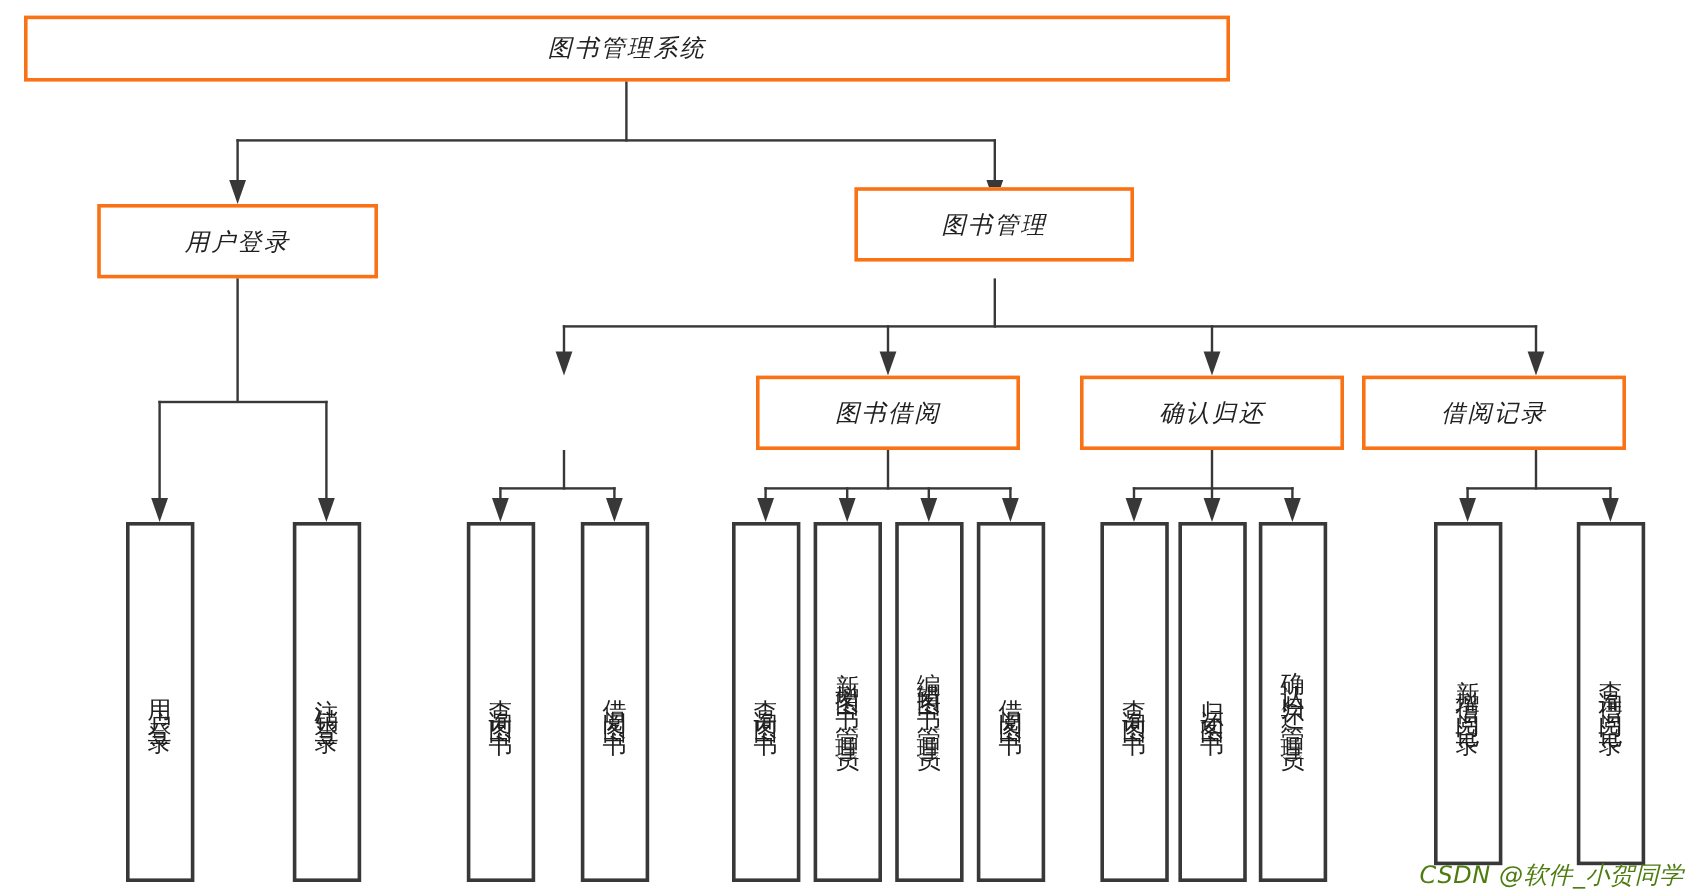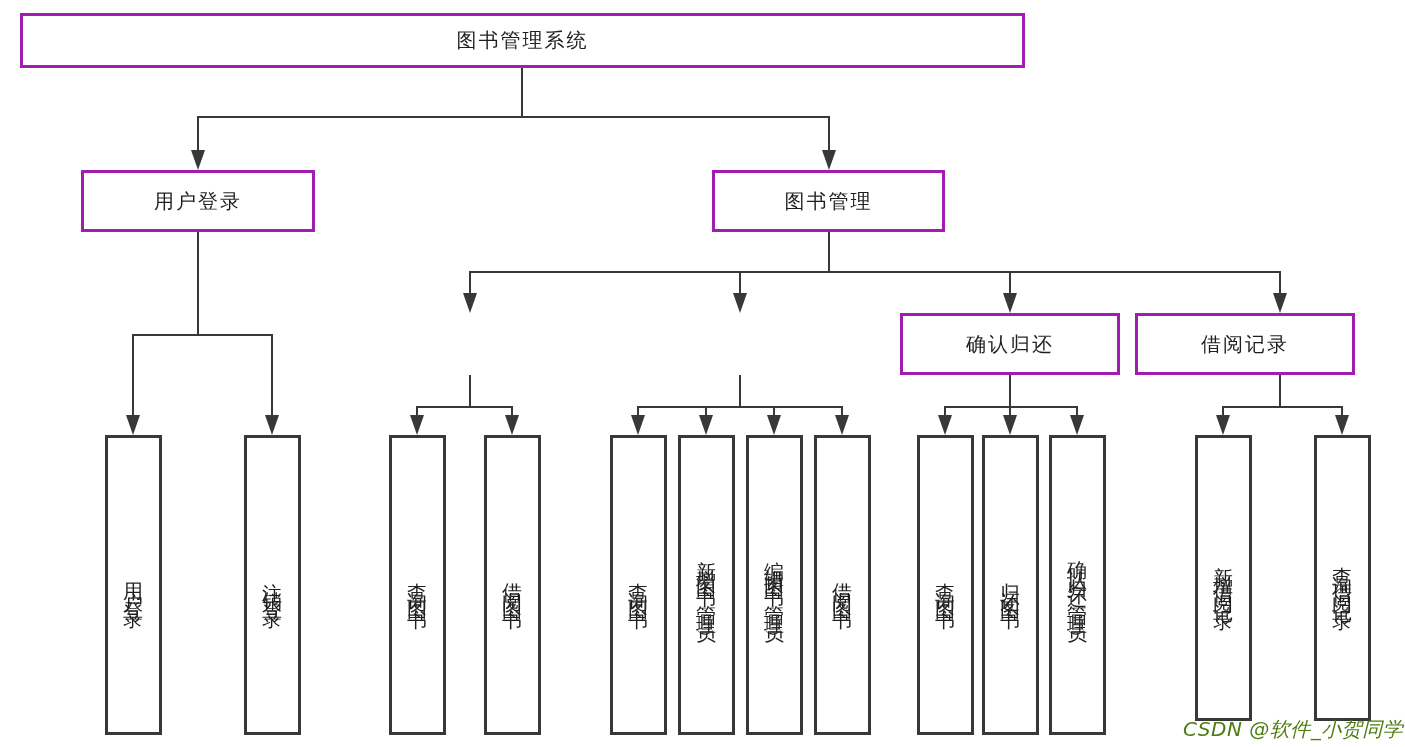--- a/index.html
+++ b/index.html
@@ -3,22 +3,22 @@
 <meta charset="utf-8">
 <style>
   * { margin:0; padding:0; box-sizing:border-box; }
   html,body { background:#ffffff; }
   body { font-family:"DejaVu Sans","Liberation Sans",sans-serif; }
   #canvas {
     position:relative; width:1405px; height:747px;
     background:#ffffff; overflow:hidden; color:#1f1f1f;
   }
   .node {
-    position:absolute; border:3px solid #a21caf; background:#ffffff;
-    display:flex; align-items:center; justify-content:center;
+    position:absolute; border:3px solid #f97316; background:#ffffff;
+    display:flex; align-items:center; justify-content:center;font-style:italic;
   }
   .node > span {
     font-size:20px; letter-spacing:2px; color:#1f1f1f; white-space:nowrap;
   }
   .leaf {
     position:absolute; border:3px solid #383838; background:#ffffff;
     width:57px; display:flex; align-items:center; justify-content:center;
   }
   .leaf > span {
     writing-mode:vertical-rl; text-orientation:mixed;
@@ -50,21 +50,21 @@
   <div class="vline" style="left:521px;top:68px;height:50px"></div>
   <div class="hline" style="left:197px;top:116px;width:633px"></div>
   <div class="vline" style="left:197px;top:116px;height:36px"></div>
   <div class="arrow" style="left:191px;top:150px"></div>
   <div class="vline" style="left:828px;top:116px;height:36px"></div>
   <div class="arrow" style="left:822px;top:150px"></div>
 
   <div class="node" style="left:81px;top:170px;width:234px;height:62px">
     <span>用户登录</span>
   </div>
-  <div class="node" style="left:712px;top:170px;width:233px;height:62px">
+  <div class="node" style="left:712px;top:156px;width:233px;height:62px">
     <span>图书管理</span>
   </div>
 
   <div class="vline" style="left:197px;top:232px;height:103px"></div>
   <div class="hline" style="left:132px;top:334px;width:141px"></div>
   <div class="vline" style="left:132px;top:334px;height:83px"></div>
   <div class="arrow" style="left:126px;top:415px"></div>
   <div class="vline" style="left:271px;top:334px;height:83px"></div>
   <div class="arrow" style="left:265px;top:415px"></div>
 
@@ -72,20 +72,23 @@
   <div class="hline" style="left:469px;top:271px;width:812px"></div>
   <div class="vline" style="left:469px;top:271px;height:24px"></div>
   <div class="arrow" style="left:463px;top:293px"></div>
   <div class="vline" style="left:739px;top:271px;height:24px"></div>
   <div class="arrow" style="left:733px;top:293px"></div>
   <div class="vline" style="left:1009px;top:271px;height:24px"></div>
   <div class="arrow" style="left:1003px;top:293px"></div>
   <div class="vline" style="left:1279px;top:271px;height:24px"></div>
   <div class="arrow" style="left:1273px;top:293px"></div>
 
+  <div class="node" style="left:630px;top:313px;width:220px;height:62px">
+    <span>图书借阅</span>
+  </div>
   <div class="node" style="left:900px;top:313px;width:220px;height:62px">
     <span>确认归还</span>
   </div>
   <div class="node" style="left:1135px;top:313px;width:220px;height:62px">
     <span>借阅记录</span>
   </div>
 
   <div class="vline" style="left:469px;top:375px;height:33px"></div>
   <div class="hline" style="left:416px;top:406px;width:97px"></div>
   <div class="vline" style="left:416px;top:406px;height:11px"></div>

